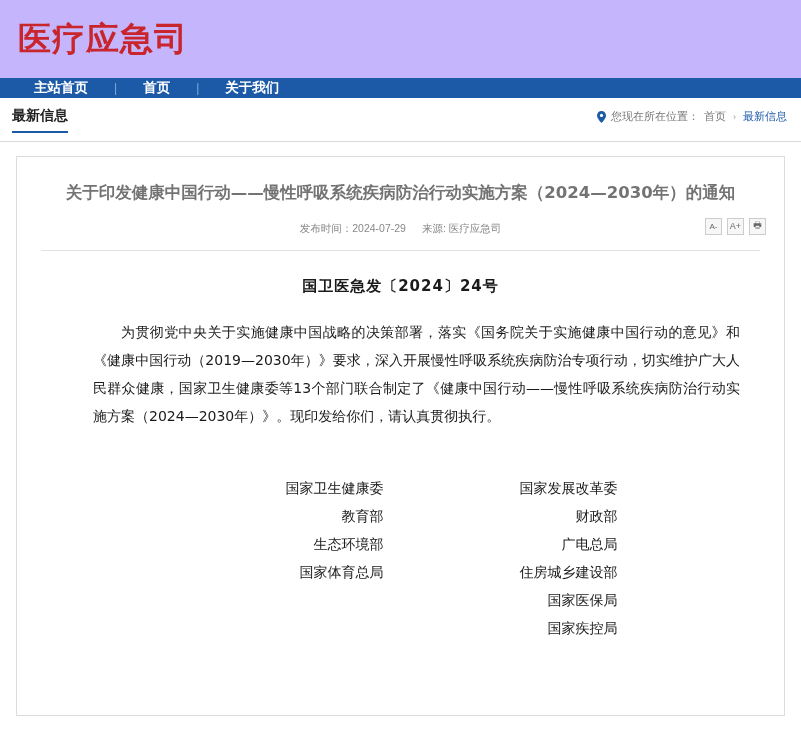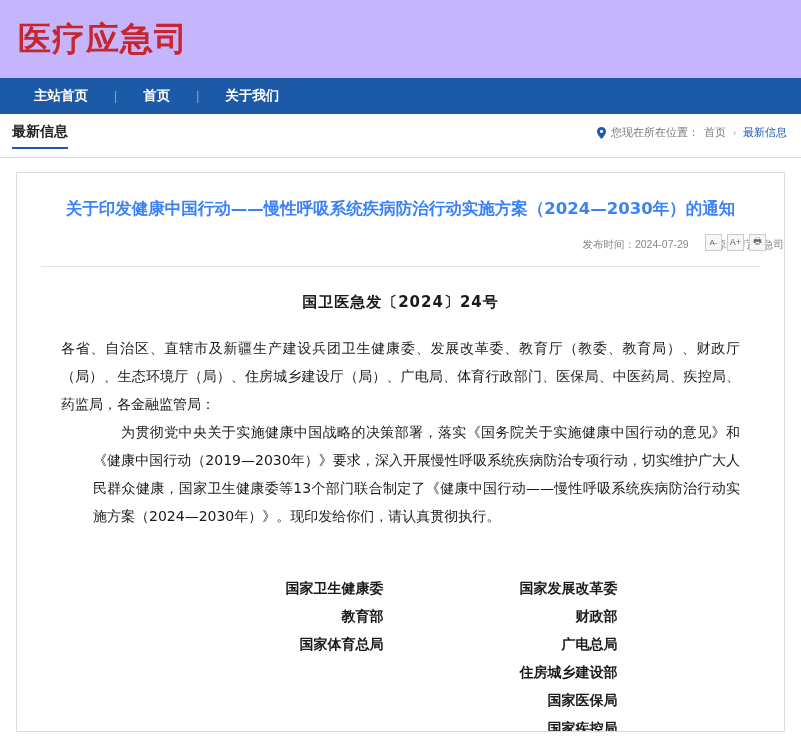--- a/index.html
+++ b/index.html
@@ -33,21 +33,21 @@
   .site-logo {
     font-family: "DejaVu Sans", sans-serif;
     font-size: 33px;
     font-weight: bold;
     color: #c9252c;
     letter-spacing: 1px;
   }
 
   
   .nav-bar {
-    height: 36px;
+    height: 20px;
     background: #1c5aa8;
     display: flex;
     align-items: center;
     padding-left: 20px;
     box-sizing: border-box;
   }
   .nav-item {
     color: #ffffff;
     font-size: 13.5px;
     font-weight: bold;
@@ -108,31 +108,31 @@
     margin: 14px 16px 0 16px;
     border: 1px solid #dcdcdc;
     background: #ffffff;
     box-sizing: border-box;
     height: 560px;
     overflow: hidden;
     position: relative;
   }
   .article-title {
     text-align: center;
-    color: #3b82f6;
+    color: #737373;
     font-size: 16.5px;
     font-weight: bold;
     line-height: 1.5;
     padding: 24px 30px 0 30px;
     font-family: "DejaVu Sans", sans-serif;
   }
   .meta-row {
     display: flex;
     align-items: center;
-    justify-content: flex-end;
+    justify-content: center;
     gap: 16px;
     margin-top: 16px;
     font-size: 10.5px;
     color: #888888;
     position: relative;
   }
   .meta-tools {
     position: absolute;
     right: 18px;
     top: -4px;
@@ -186,21 +186,20 @@
     justify-content: center;
     gap: 0;
     font-size: 14px;
     line-height: 2.0;
     color: #1a1a1a;
     font-family: "DejaVu Sans", sans-serif;
   }
   .sign-col {
     width: 210px;
     text-align: right;
-    font-weight: bold;
   }
   .sign-col.left { padding-right: 24px; }
   .sign-col.right { padding-right: 10px; }
 </style>
 </head>
 <body>
 
 <div class="page">
 
   <div class="site-header">
@@ -243,28 +242,28 @@
         <span class="tool-box">A+</span>
         <span class="tool-box">🖶</span>
       </span>
     </div>
 
     <div class="meta-divider"></div>
 
     <div class="doc-number">国卫医急发〔2024〕24号</div>
 
     <div class="body-text">
-      <p>各省、自治区、直辖市及新疆生产建设兵团卫生健康委、发展改革委、教育厅（教委、教育局）、财政厅（局）、生态环境厅（局）、住房城乡建设厅（局）、广电局、体育行政部门、医保局、中医药局、疾控局、药监局，各金融监管局：</p>
       <p class="indent">为贯彻党中央关于实施健康中国战略的决策部署，落实《国务院关于实施健康中国行动的意见》和《健康中国行动（2019—2030年）》要求，深入开展慢性呼吸系统疾病防治专项行动，切实维护广大人民群众健康，国家卫生健康委等13个部门联合制定了《健康中国行动——慢性呼吸系统疾病防治行动实施方案（2024—2030年）》。现印发给你们，请认真贯彻执行。</p>
     </div>
 
     <div class="sign-block">
       <div class="sign-col left">
         <div>国家卫生健康委</div>
         <div>教育部</div>
+        <div>生态环境部</div>
         <div>国家体育总局</div>
       </div>
       <div class="sign-col right">
         <div>国家发展改革委</div>
         <div>财政部</div>
         <div>广电总局</div>
         <div>住房城乡建设部</div>
         <div>国家医保局</div>
         <div>国家疾控局</div>
 

